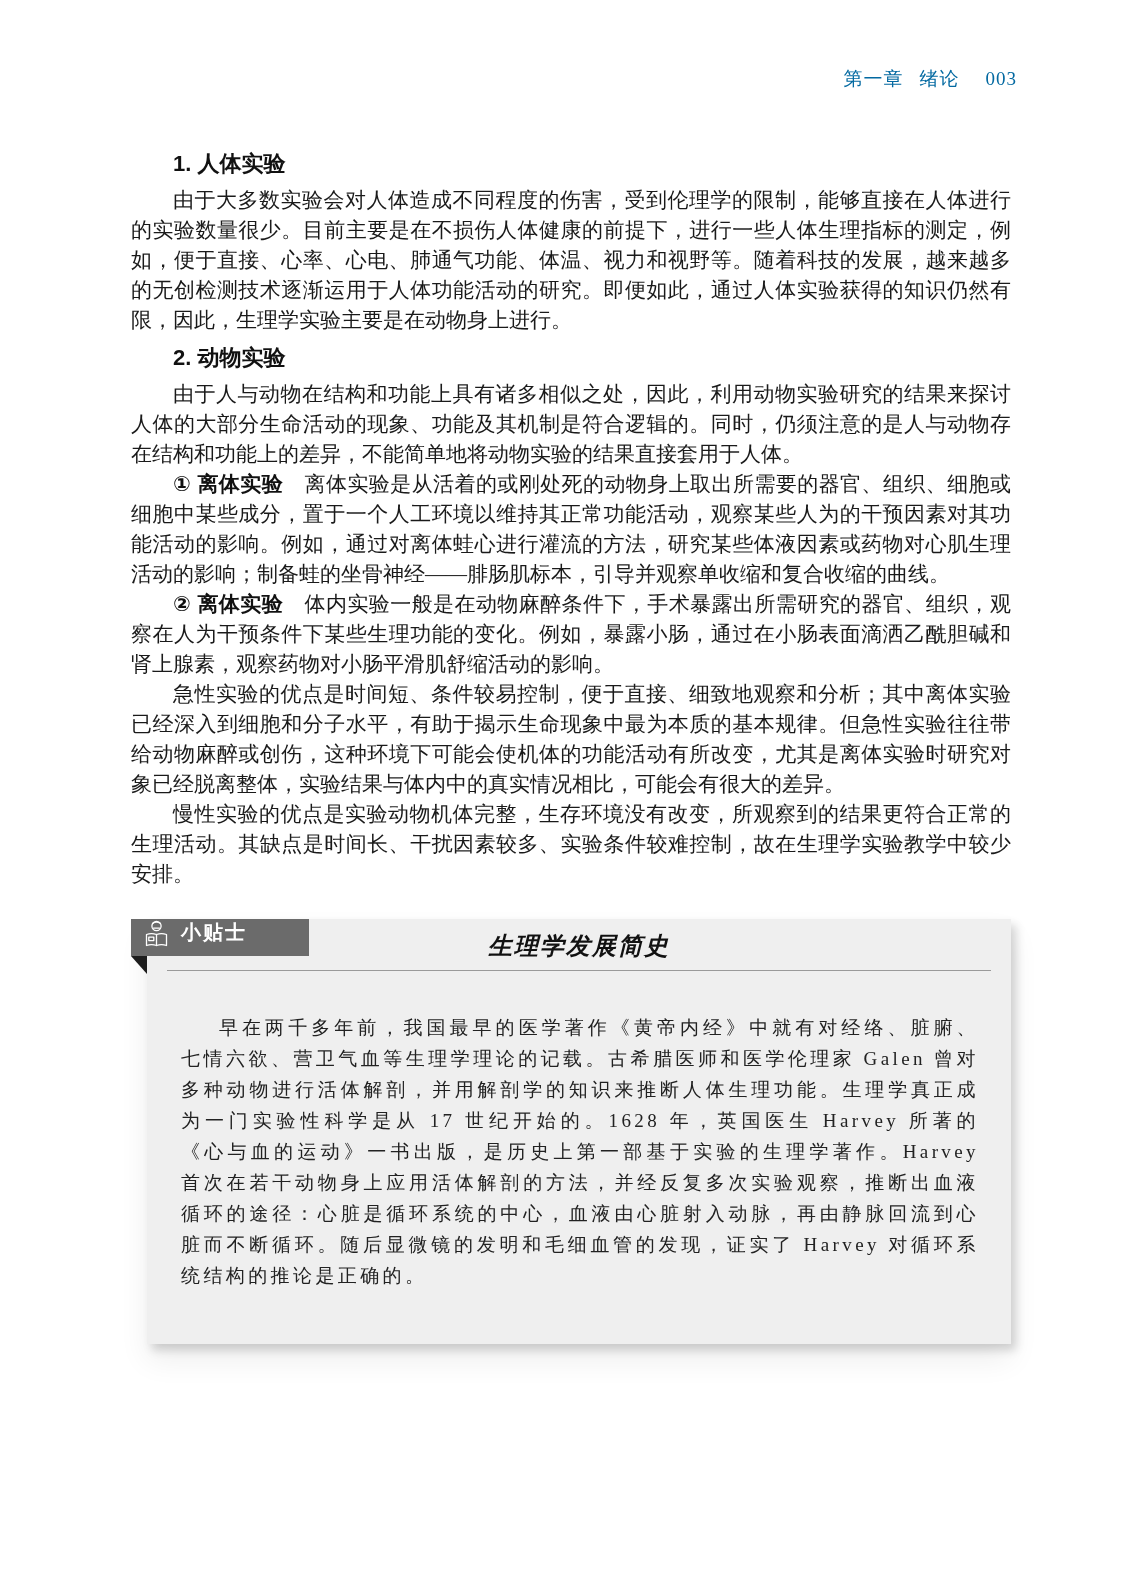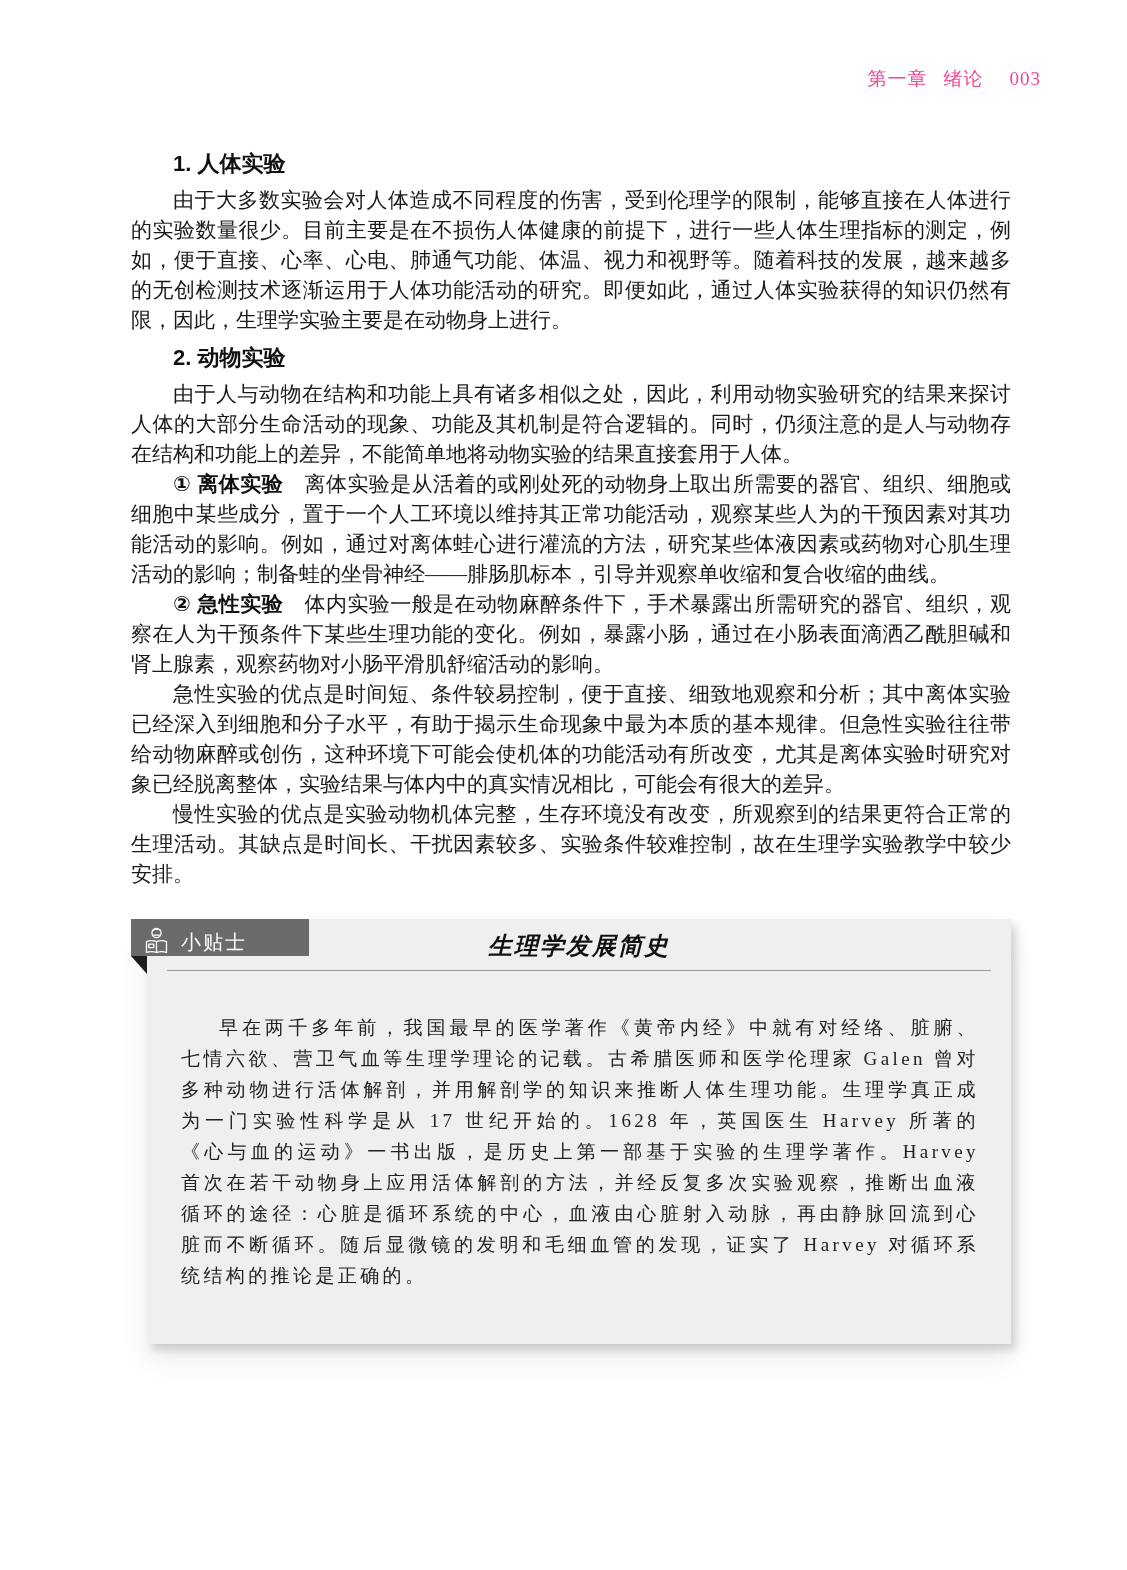--- a/index.html
+++ b/index.html
@@ -8,25 +8,25 @@
     height: 1570px;
     background: #ffffff;
     color: #1a1a1a;
     font-family: "Liberation Serif", "DejaVu Serif", serif;
     overflow: hidden;
     position: relative;
   }
 
   
   .running-head {
-    margin: 66px 86px 0 131px;
+    margin: 66px 110px 0 131px;
     text-align: right;
     font-size: 19px;
     letter-spacing: 1px;
-    color: #ec4899;
+    color: #0369a1;
   }
   .running-head .gap-s { display: inline-block; width: 16px; }
   .running-head .gap-l { display: inline-block; width: 26px; }
 
   
   .page-body {
     margin: 58px 88px 0 131px;
     width: 880px;
   }
   .section-heading {
@@ -66,27 +66,28 @@
   }
   .tip-tag {
     position: absolute;
     left: -16px;
     top: 0;
     width: 178px;
     height: 37px;
     background: var(--tag-bg, #6b6b6b);
     color: var(--tag-fg, #ffffff);
     display: flex;
-    align-items: flex-end;
+    align-items: flex-start;
     gap: 11px;
     padding-left: 12px;
     box-sizing: border-box;
     font-family: "Liberation Sans", "DejaVu Sans", sans-serif;
     font-size: 20px;
     letter-spacing: 2px;
+    font-weight: bold;
   }
   .tip-fold {
     position: absolute;
     left: -16px;
     top: 37px;
     width: 16px;
     height: 18px;
     background: var(--fold-bg, #1d1d1d);
     clip-path: polygon(0 0, 100% 0, 100% 100%);
   }
@@ -122,21 +123,21 @@
   <span>第一章</span><span class="gap-s"></span><span>绪论</span><span class="gap-l"></span><span>003</span>
 </header>
 
 <main class="page-body">
 
 <h3 class="section-heading">1. 人体实验</h3>
     <p class="para">由于大多数实验会对人体造成不同程度的伤害，受到伦理学的限制，能够直接在人体进行的实验数量很少。目前主要是在不损伤人体健康的前提下，进行一些人体生理指标的测定，例如，便于直接、心率、心电、肺通气功能、体温、视力和视野等。随着科技的发展，越来越多的无创检测技术逐渐运用于人体功能活动的研究。即便如此，通过人体实验获得的知识仍然有限，因此，生理学实验主要是在动物身上进行。</p>
     <h3 class="section-heading">2. 动物实验</h3>
     <p class="para">由于人与动物在结构和功能上具有诸多相似之处，因此，利用动物实验研究的结果来探讨人体的大部分生命活动的现象、功能及其机制是符合逻辑的。同时，仍须注意的是人与动物存在结构和功能上的差异，不能简单地将动物实验的结果直接套用于人体。</p>
     <p class="para"><span class="lead">① 离体实验</span>　离体实验是从活着的或刚处死的动物身上取出所需要的器官、组织、细胞或细胞中某些成分，置于一个人工环境以维持其正常功能活动，观察某些人为的干预因素对其功能活动的影响。例如，通过对离体蛙心进行灌流的方法，研究某些体液因素或药物对心肌生理活动的影响；制备蛙的坐骨神经——腓肠肌标本，引导并观察单收缩和复合收缩的曲线。</p>
-    <p class="para"><span class="lead">② 急性实验</span>　体内实验一般是在动物麻醉条件下，手术暴露出所需研究的器官、组织，观察在人为干预条件下某些生理功能的变化。例如，暴露小肠，通过在小肠表面滴洒乙酰胆碱和肾上腺素，观察药物对小肠平滑肌舒缩活动的影响。</p>
+    <p class="para"><span class="lead">② 离体实验</span>　体内实验一般是在动物麻醉条件下，手术暴露出所需研究的器官、组织，观察在人为干预条件下某些生理功能的变化。例如，暴露小肠，通过在小肠表面滴洒乙酰胆碱和肾上腺素，观察药物对小肠平滑肌舒缩活动的影响。</p>
     <p class="para">急性实验的优点是时间短、条件较易控制，便于直接、细致地观察和分析；其中离体实验已经深入到细胞和分子水平，有助于揭示生命现象中最为本质的基本规律。但急性实验往往带给动物麻醉或创伤，这种环境下可能会使机体的功能活动有所改变，尤其是离体实验时研究对象已经脱离整体，实验结果与体内中的真实情况相比，可能会有很大的差异。</p>
     <p class="para">慢性实验的优点是实验动物机体完整，生存环境没有改变，所观察到的结果更符合正常的生理活动。其缺点是时间长、干扰因素较多、实验条件较难控制，故在生理学实验教学中较少安排。</p>
   </main>
 
 <div class="tipbox-wrap">
   <div class="tip-tag">
     <span style="display:inline-flex;">
       <svg width="27" height="30" viewBox="0 0 27 30" fill="none" stroke="#ffffff" stroke-width="1.3" stroke-linecap="round" stroke-linejoin="round">
         <circle cx="13.5" cy="7" r="4.6"></circle>
         <path d="M9.6 4.6 Q13.5 1.6 17.4 4.6"></path>

